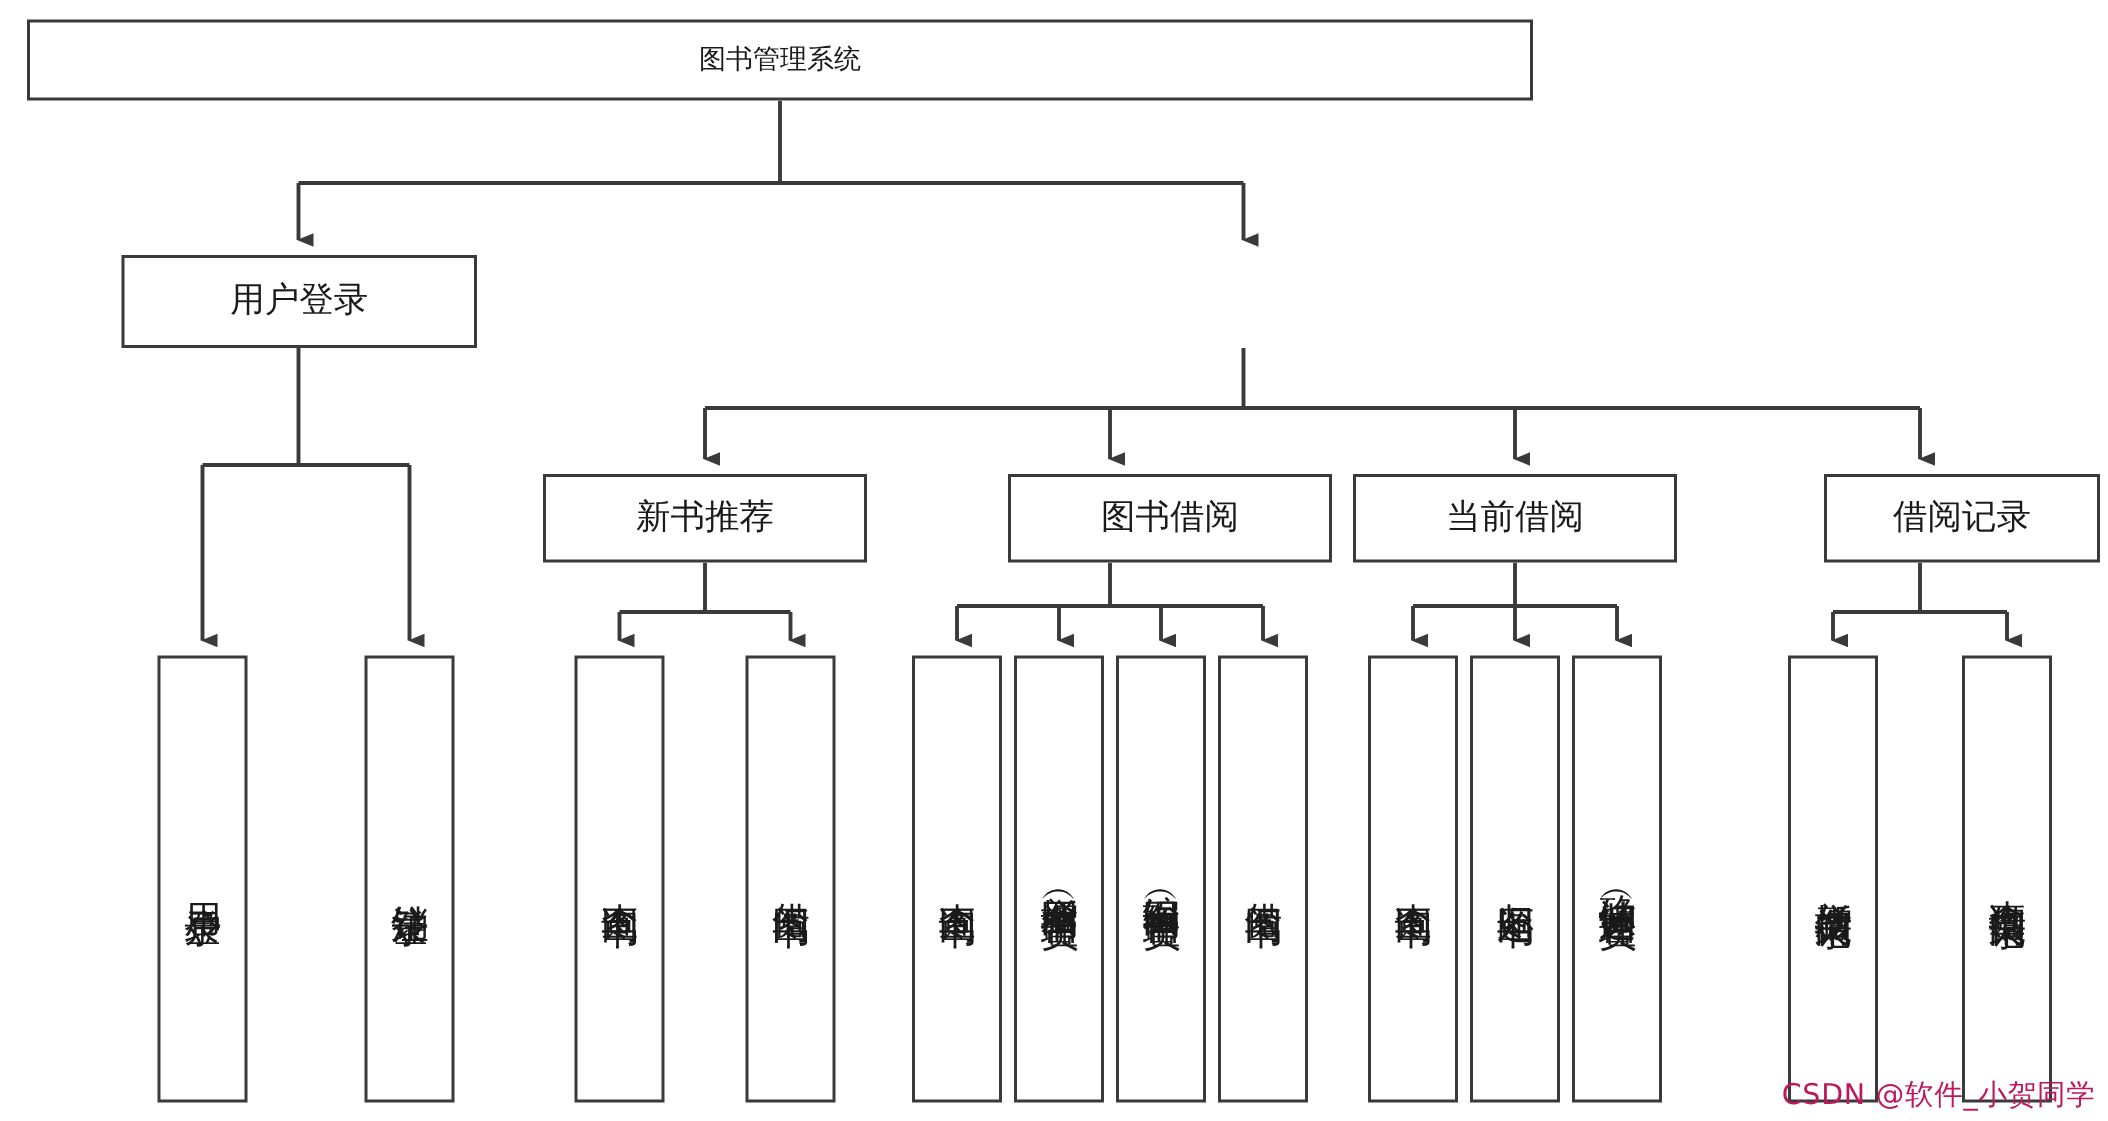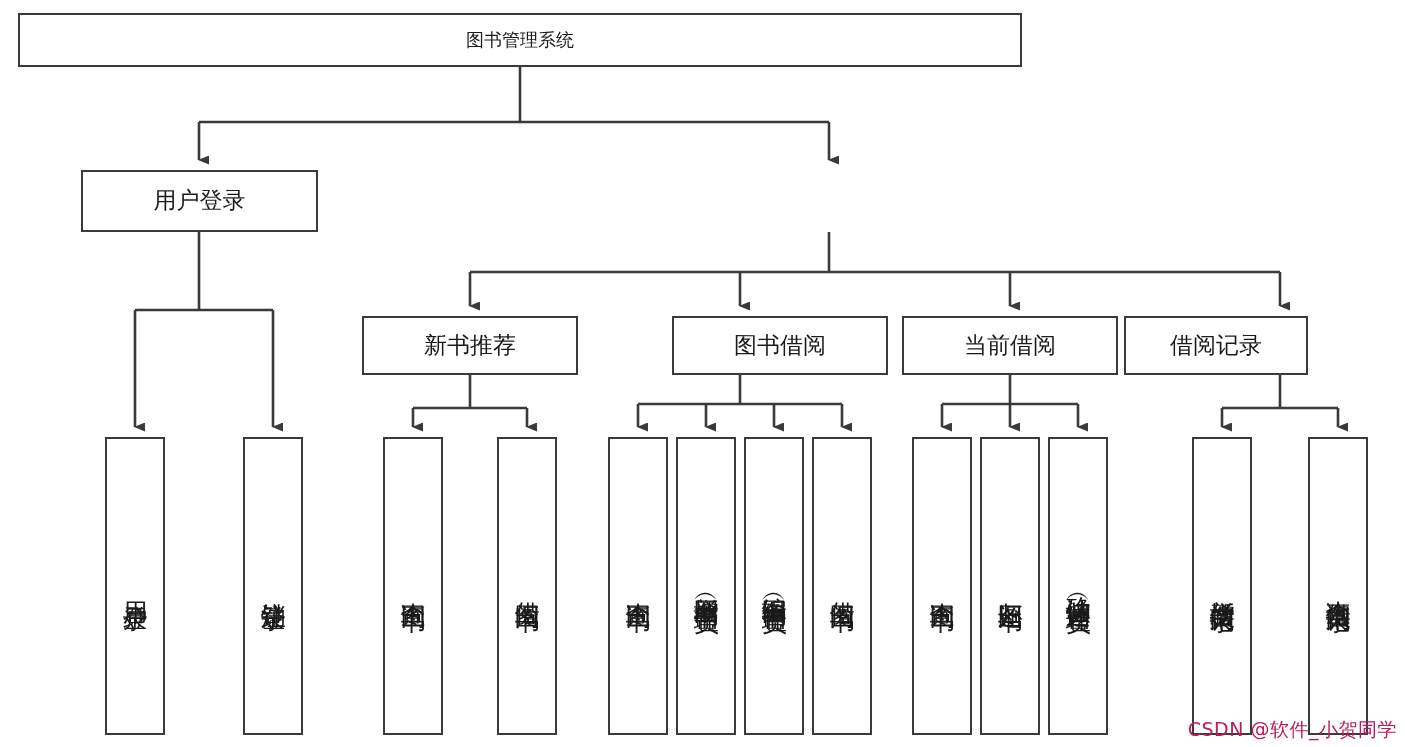--- a/index.html
+++ b/index.html
@@ -125,21 +125,21 @@
 
   <div class="node level-2" style="left:362px; top:316px; width:216px; height:59px;">
     <span class="node-label">新书推荐</span>
   </div>
   <div class="node level-2" style="left:632px; top:316px; width:216px; height:59px;margin-left:40px;">
     <span class="node-label">图书借阅</span>
   </div>
   <div class="node level-2" style="left:902px; top:316px; width:216px; height:59px;">
     <span class="node-label">当前借阅</span>
   </div>
-  <div class="node level-2" style="left:1124px; top:316px; width:184px; height:59px;">
+  <div class="node level-2" style="left:1216px; top:316px; width:184px; height:59px;">
     <span class="node-label">借阅记录</span>
   </div>
 
   <div class="node leaf" style="left:105px; top:437px; width:60px; height:298px;">
     <span class="node-label">用户登录</span>
   </div>
   <div class="node leaf" style="left:243px; top:437px; width:60px; height:298px;">
     <span class="node-label">注销登录</span>
   </div>
 

